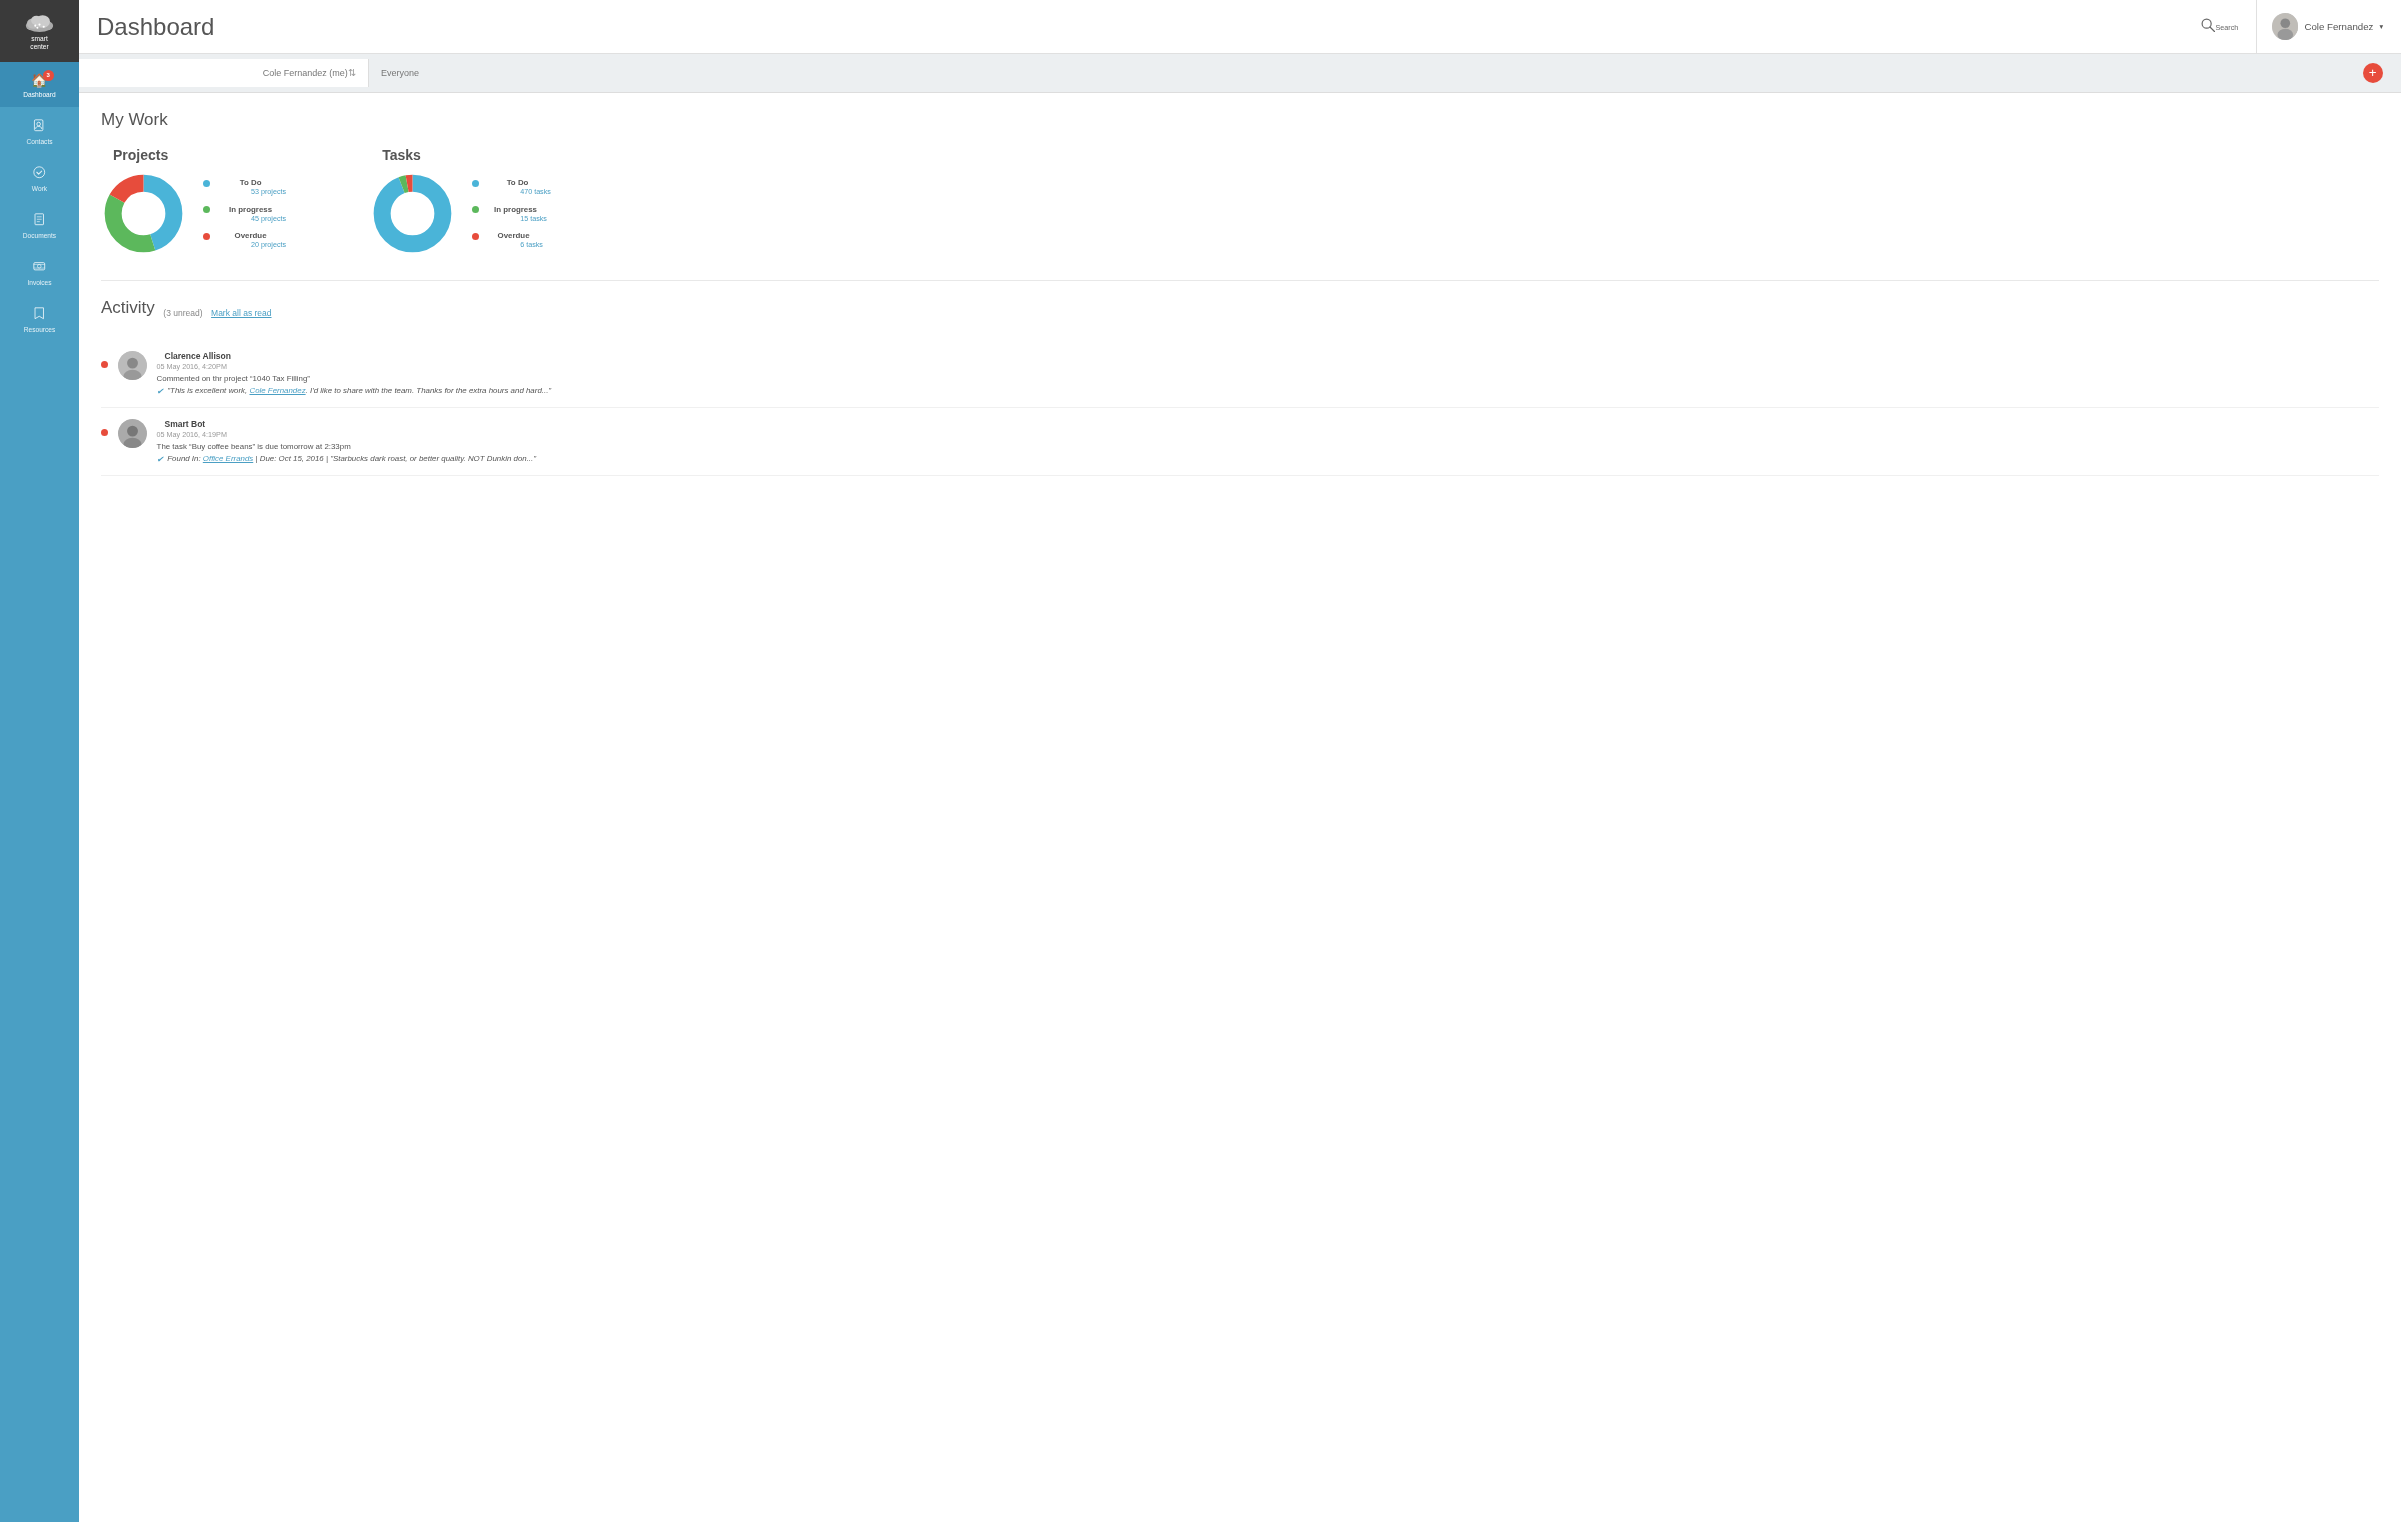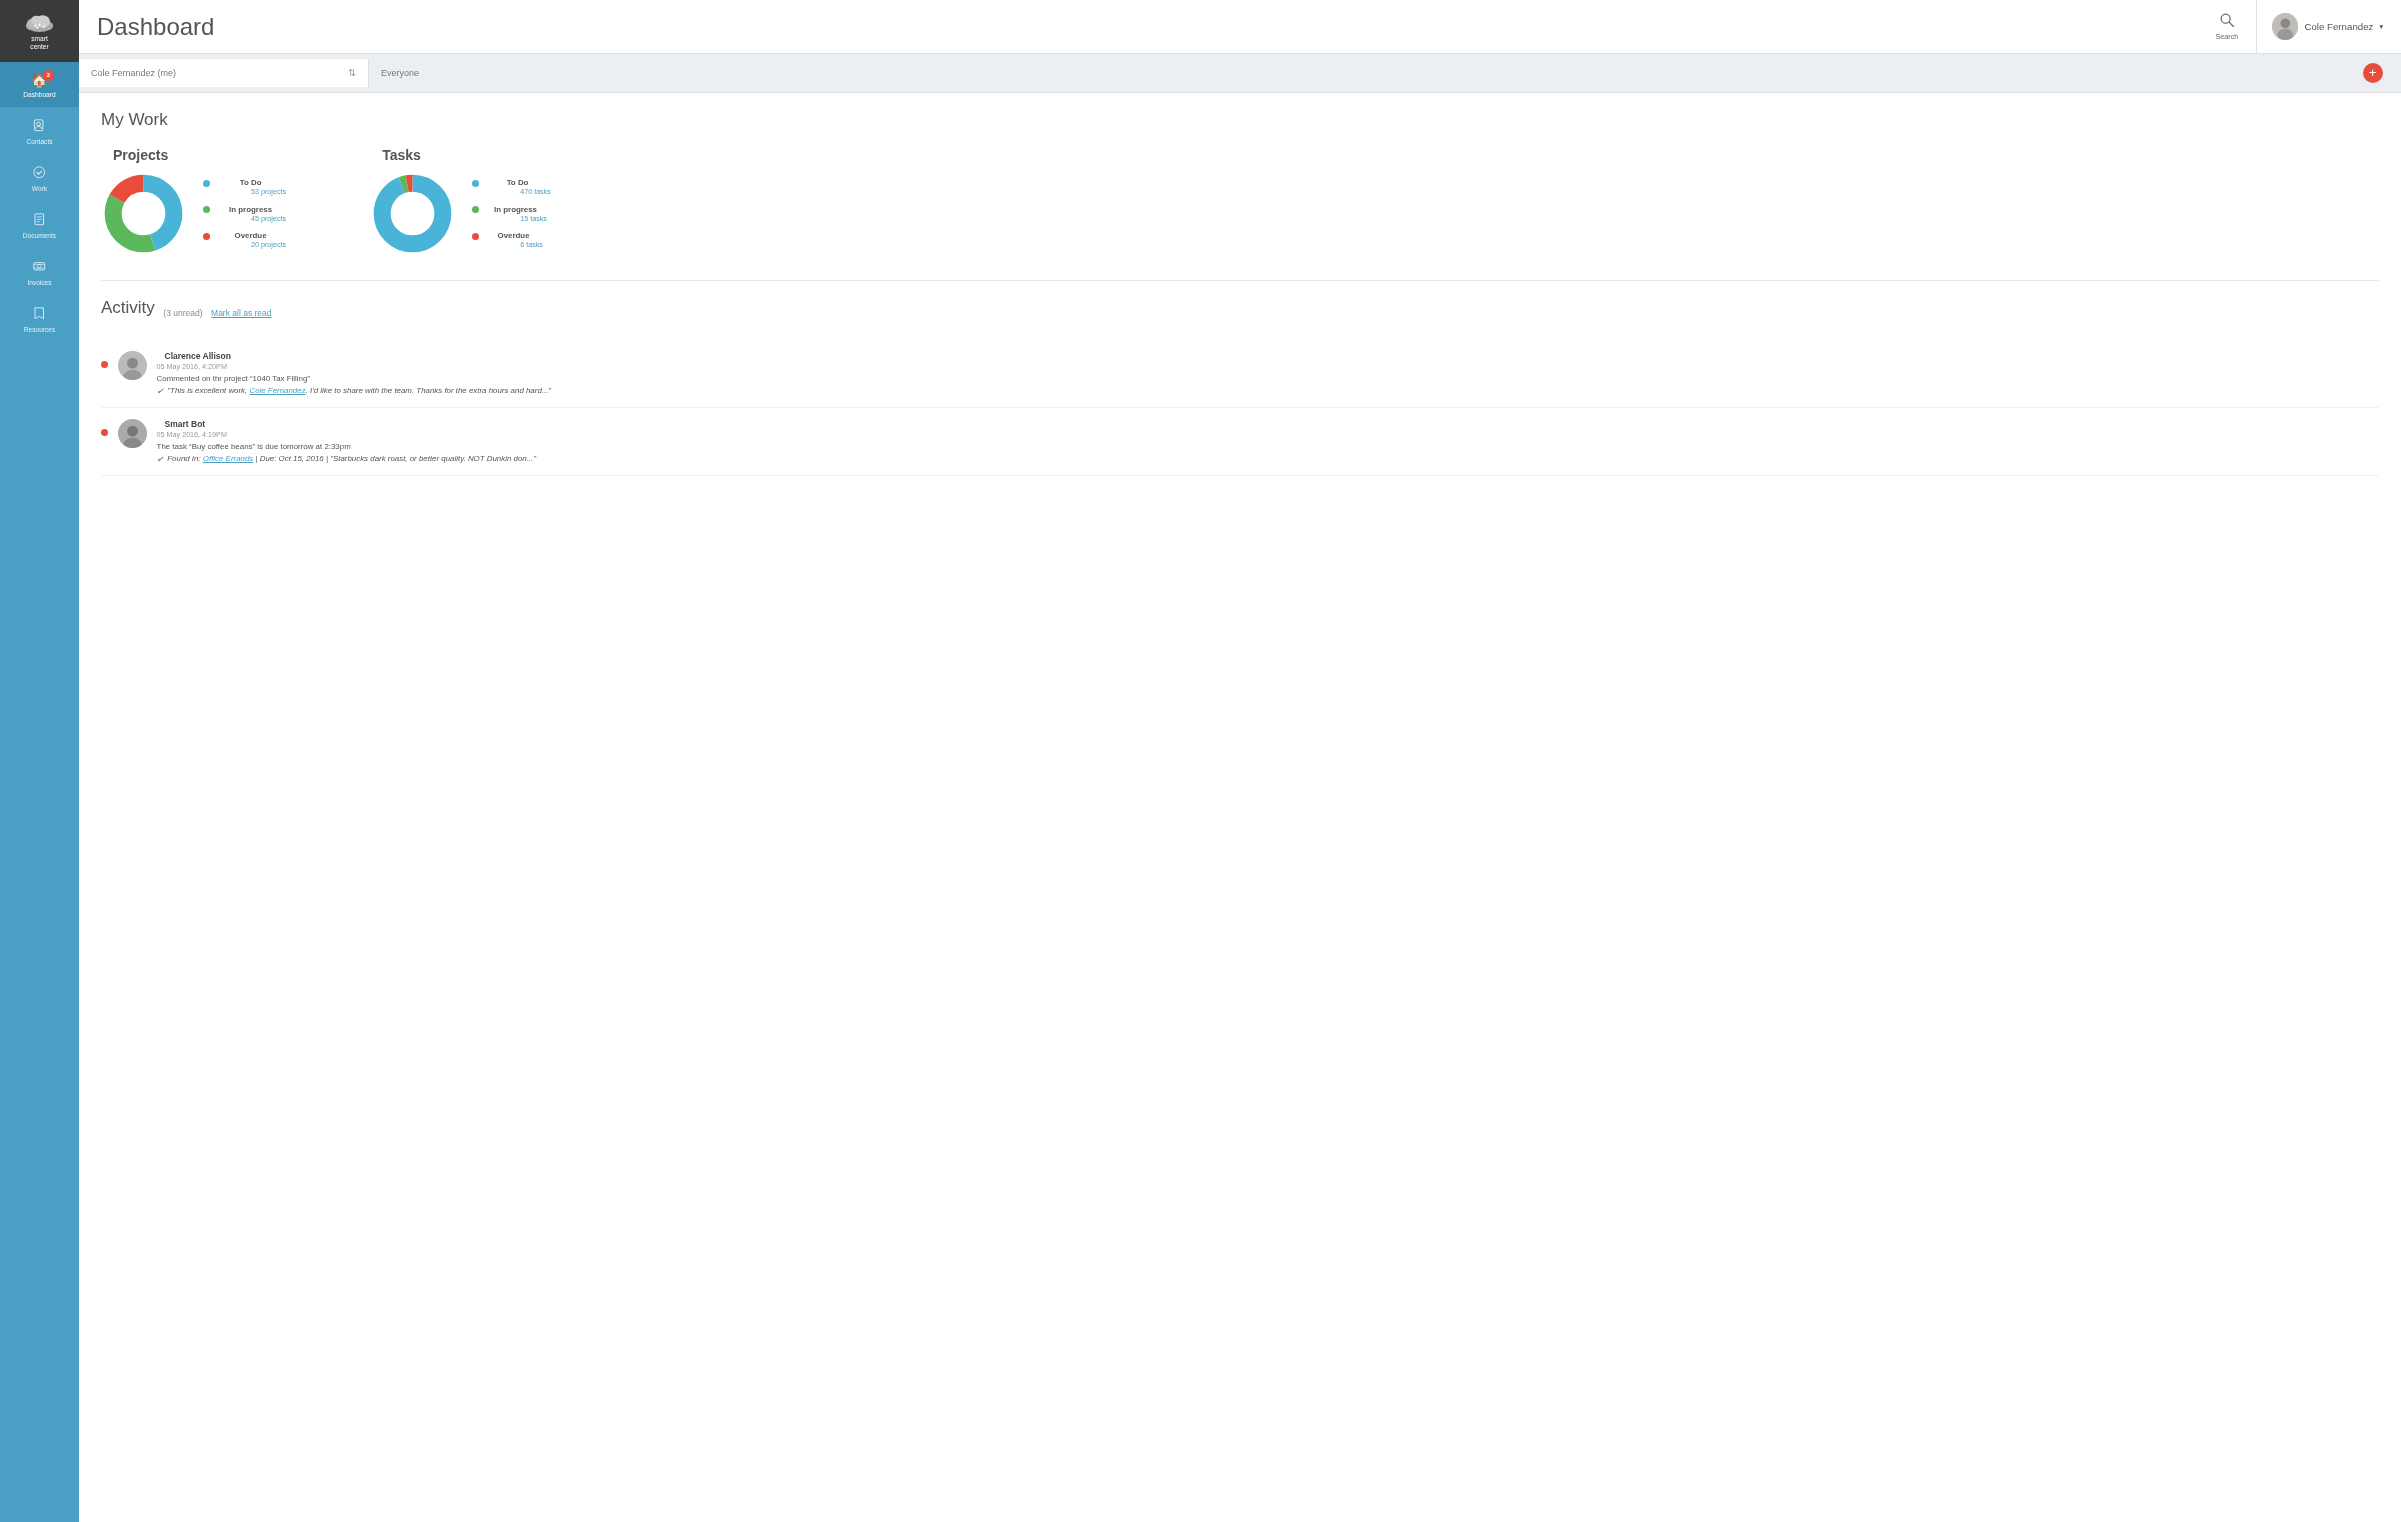--- a/index.html
+++ b/index.html
@@ -99,21 +99,21 @@
       flex-shrink: 0;
     }
     .header-title {
       font-size: 24px;
       font-weight: 300;
       color: #555;
       flex: 1;
     }
     .header-search {
       display: flex;
-      flex-direction: column;
+      flex-direction: row;
       align-items: center;
       cursor: pointer;
       padding: 0 18px;
       border-right: 0.6px solid #e0e0e0;
       height: 100%;
       justify-content: center;
     }
     .search-icon-wrap { font-size: 14.5px; color: #666; }
     .search-label { font-size: 7.2px; color: #666; margin-top: 1.8px; }
     .header-user {
@@ -145,21 +145,21 @@
       border-bottom: 0.6px solid #ddd;
     }
     .filter-left {
       background: white;
       flex: 0 0 290px;
       display: flex;
       align-items: center;
       padding: 8.5px 12px;
       border-right: 0.6px solid #ddd;
     }
-    .filter-select-text { font-size: 9px; color: #777; flex: 1; }
+    .filter-select-text { font-size: 9px; color: #777; flex: 1; text-align: right; }
     .filter-arrows { font-size: 9.7px; color: #999; }
     .filter-right {
       flex: 1;
       display: flex;
       align-items: center;
       padding: 8.5px 12px;
       justify-content: space-between;
     }
     .filter-everyone { font-size: 9px; color: #777; }
     .filter-add-btn {

